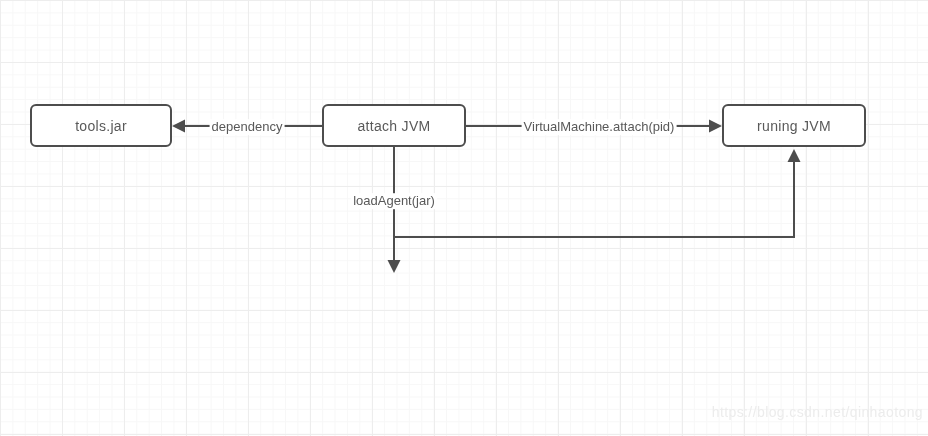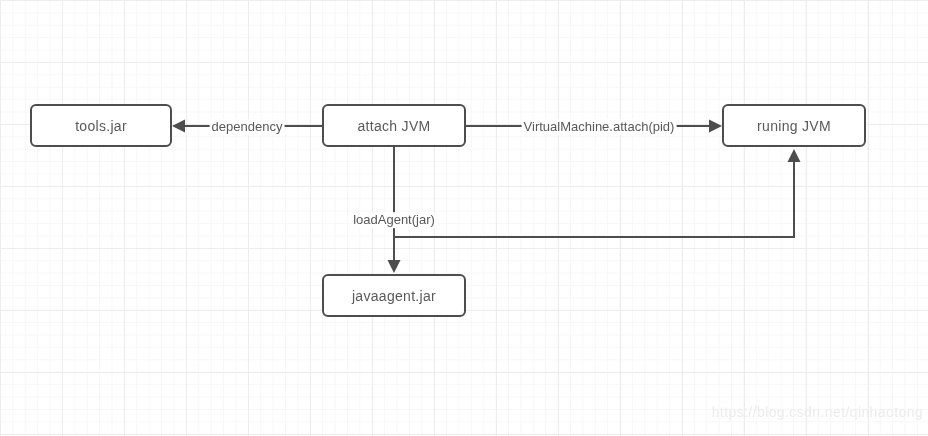--- a/index.html
+++ b/index.html
@@ -48,21 +48,21 @@
     transform: translate(-50%, -50%);
     background: #ffffff;
     padding: 0 2px;
     font-size: 13px;
     color: #595959;
     white-space: nowrap;
     line-height: 1.2;
   }
   .lbl-dependency { left: 247px; top: 127px; }
   .lbl-vmattach   { left: 592px; top: 127px; margin-left: 7px; }
-  .lbl-loadagent  { left: 394px; top: 220px; text-align: right; }
+  .lbl-loadagent  { left: 394px; top: 201px; text-align: right; }
   .lbl-detect     { left: 594px; top: 238px; }
   .watermark {
     position: absolute;
     right: 5px;
     top: 404px;
     font-size: 14px;
     color: #ececec;
     letter-spacing: 0.4px;
   }
 </style>
@@ -99,23 +99,20 @@
   </div>
 
   <div class="node node-attach">
     <span>attach JVM</span>
   </div>
 
   <div class="node node-runing">
     <span>runing JVM</span>
   </div>
 
-  <div class="node node-javaagent">
-    <span>javaagent.jar</span>
-  </div>
 
   <div class="edge-label lbl-dependency">dependency</div>
 
   <div class="edge-label lbl-vmattach">VirtualMachine.attach(pid)</div>
 
   <div class="edge-label lbl-loadagent">loadAgent(jar)</div>
 
 
   <div class="watermark">https://blog.csdn.net/qinhaotong</div>
 

